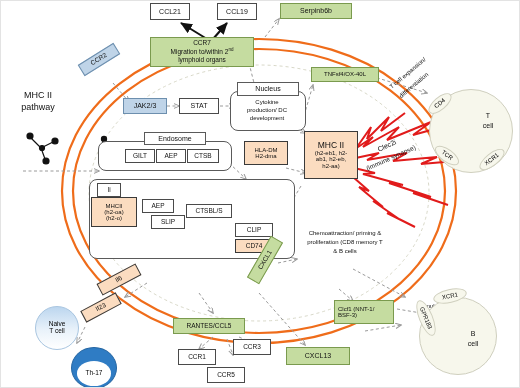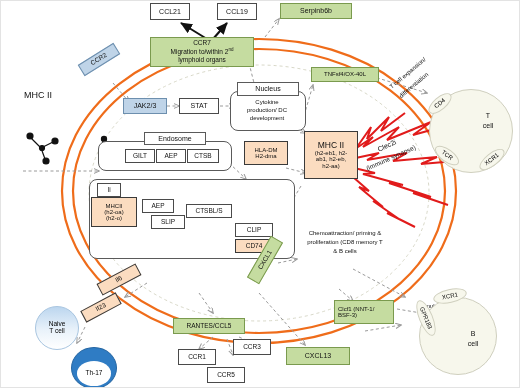--- a/index.html
+++ b/index.html
@@ -149,20 +149,21 @@
       <g stroke-width="1.1">
         <path d="M214,186 L216,197 M209,188 L216,191 M223,187 L216,191"></path>
         <circle cx="213" cy="184" r="2.2"></circle>
           <circle cx="224" cy="185" r="2.2"></circle>
         <circle cx="208" cy="186" r="2.2"></circle>
       </g>
     </g>
   </svg>
 
   <div class="nd plain" style="left:4px;top:88px;width:66px;height:14px;font-size:9px;">MHC II</div>
+  <div class="nd plain" style="left:4px;top:100px;width:66px;height:14px;font-size:9px;">pathway</div>
 
   <div class="nd white" style="left:149px;top:2px;width:40px;height:17px;font-size:7px;">CCL21</div>
   <div class="nd white" style="left:216px;top:2px;width:40px;height:17px;font-size:7px;">CCL19</div>
 
   <div class="nd green" style="left:149px;top:36px;width:104px;height:30px;font-size:6.5px;
        flex-direction:column;gap:1px;">
     <span>CCR7</span>
     <span class="nowrap"><span>Migration to/within 2</span><sup style="font-size:4.5px">nd</sup></span>
     <span>lymphoid organs</span>
   </div>

